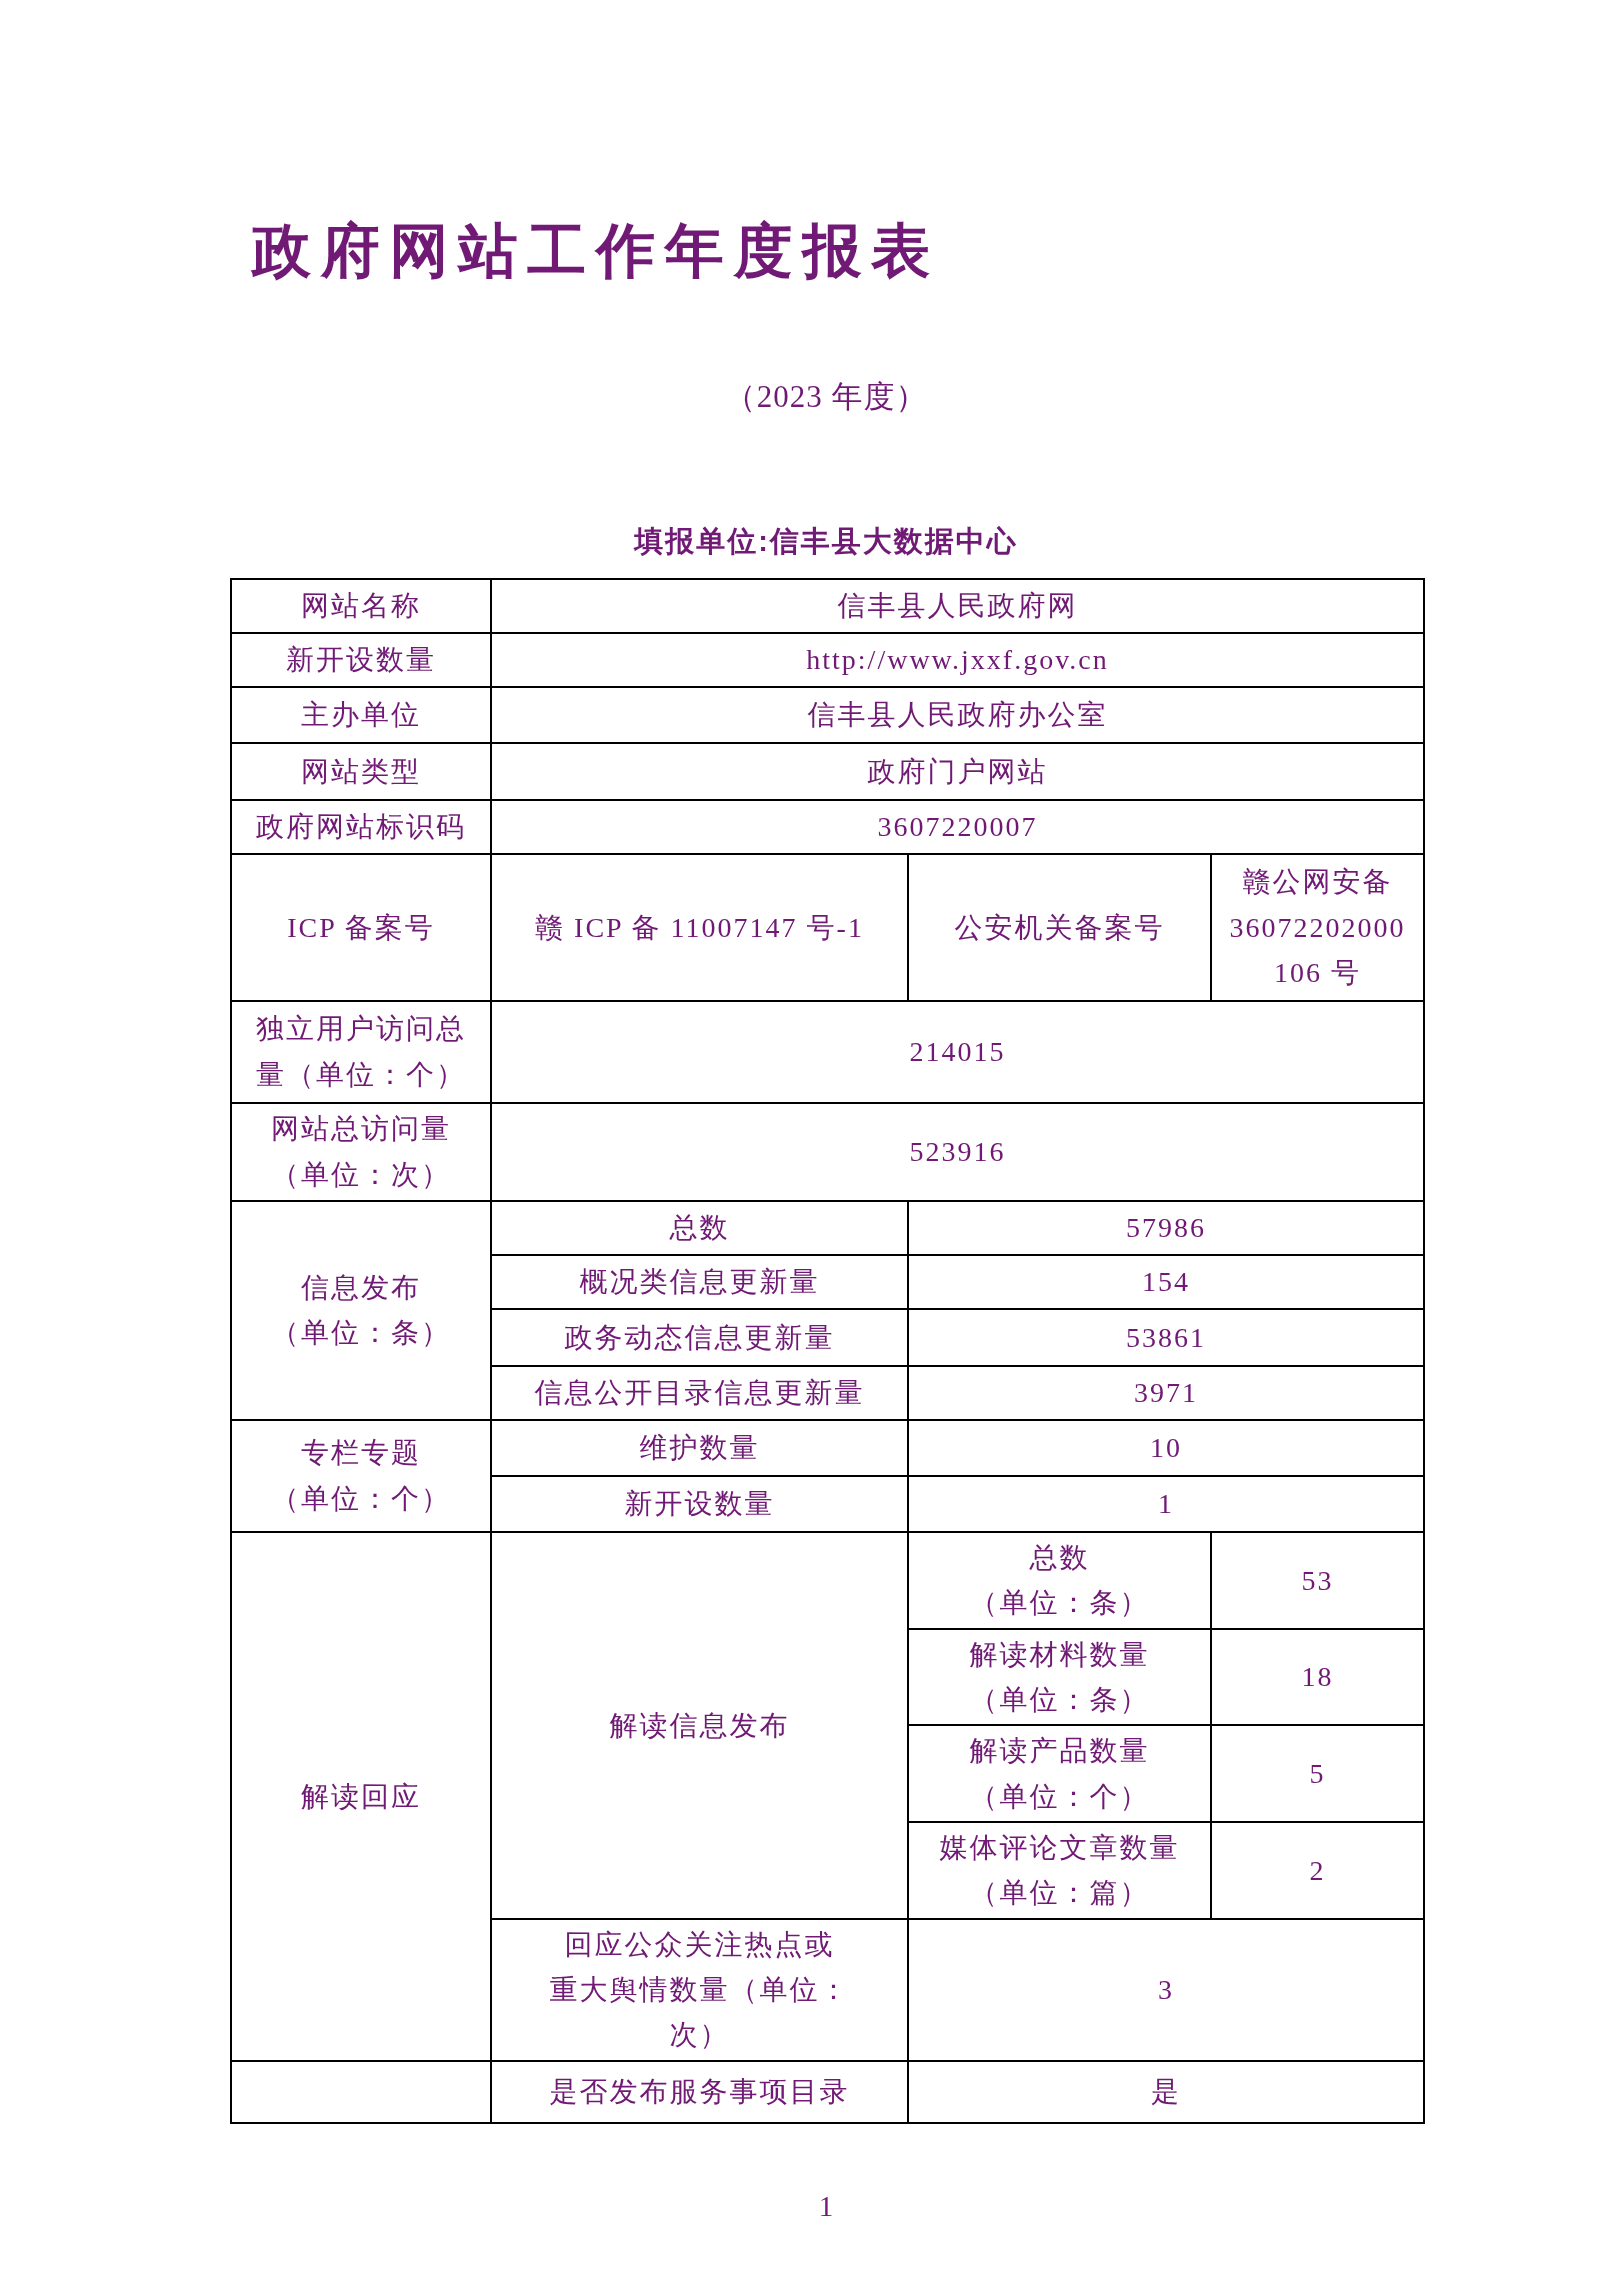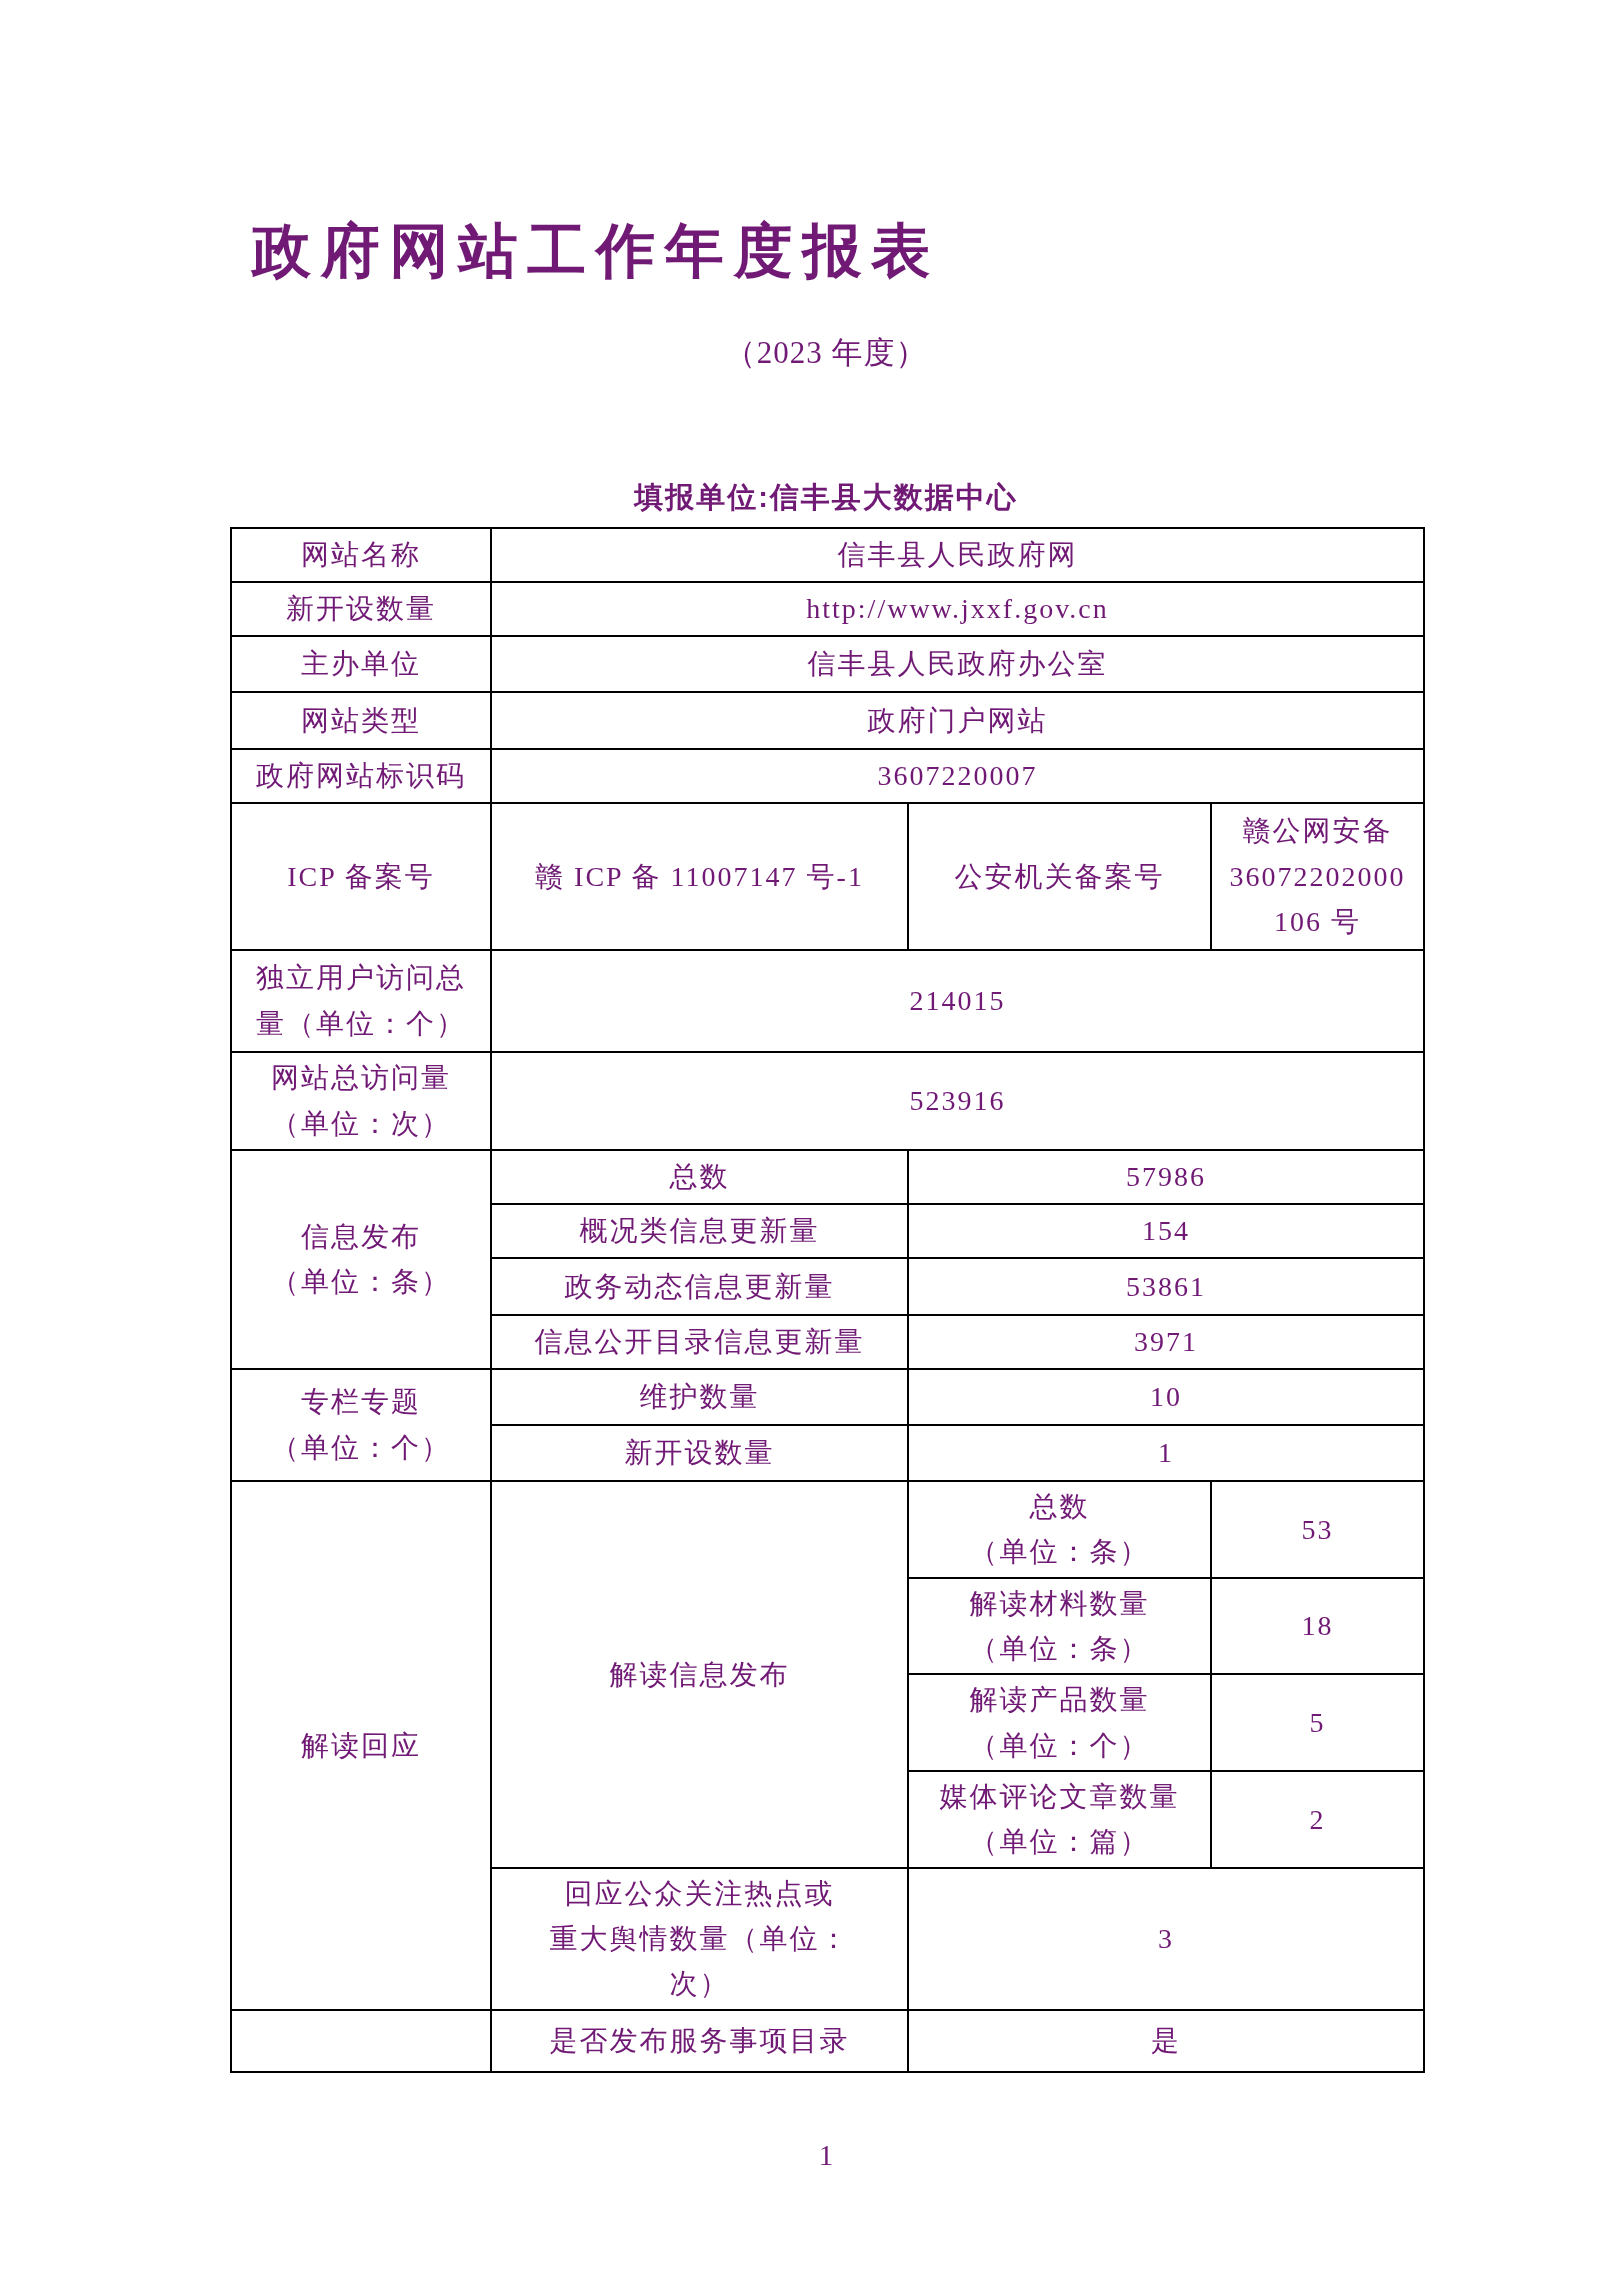--- a/index.html
+++ b/index.html
@@ -16,39 +16,39 @@
     margin:0;margin-top:218px;
     text-align:center;
     font-family:"Liberation Sans","DejaVu Sans",sans-serif;
     font-weight:900;
     font-size:59px;
     letter-spacing:9.8px;
     line-height:1.15;
     white-space:nowrap;
   }
   .doc-subtitle{
-    margin-top:48px;
+    margin-top:92px;
     text-align:center;
     font-family:"Liberation Serif","DejaVu Serif",serif;
     font-size:31px;
     letter-spacing:1px;
     line-height:1.2;
   }
   .reporter{
     margin-top:109px;
     text-align:center;
     font-family:"Liberation Sans","DejaVu Sans",sans-serif;
     font-weight:bold;
     font-size:29px;
     letter-spacing:2px;
     line-height:1.2;
   }
   table.report{
     margin-left:230px;
-    margin-top:12px;
+    margin-top:19px;
     width:1192px;
     table-layout:fixed;
     border-collapse:collapse;
     border:2.9px solid #000;
   }
   table.report td{
     border:2px solid #000;
     text-align:center;
     vertical-align:middle;
     font-family:"Liberation Serif","DejaVu Serif",serif;

